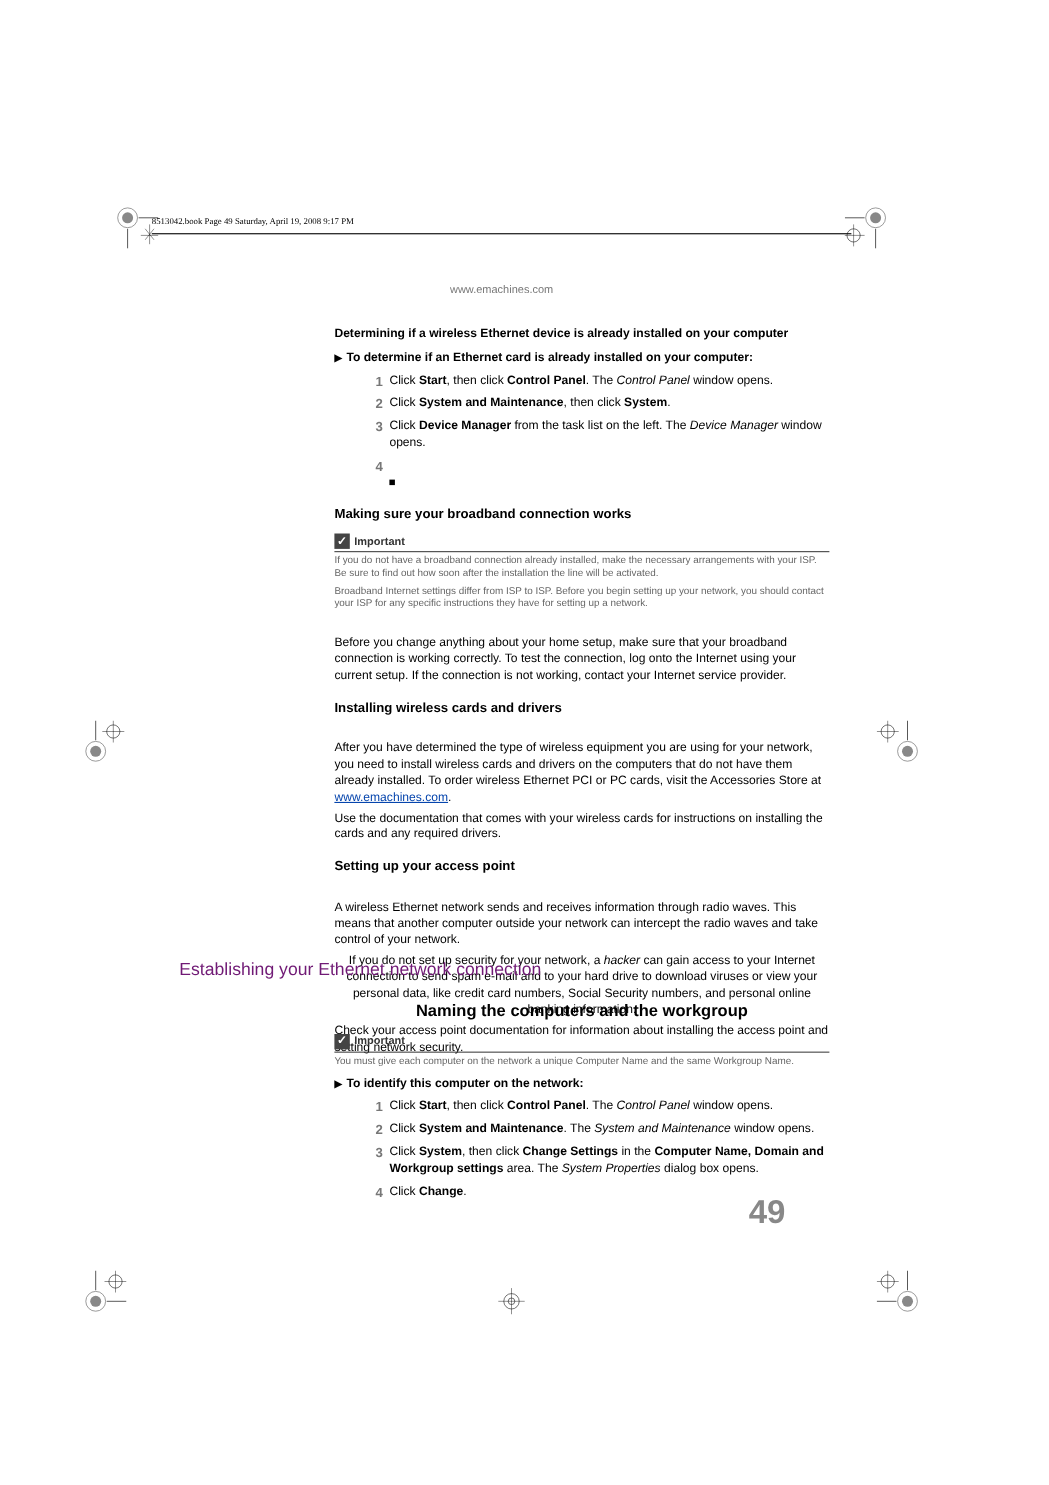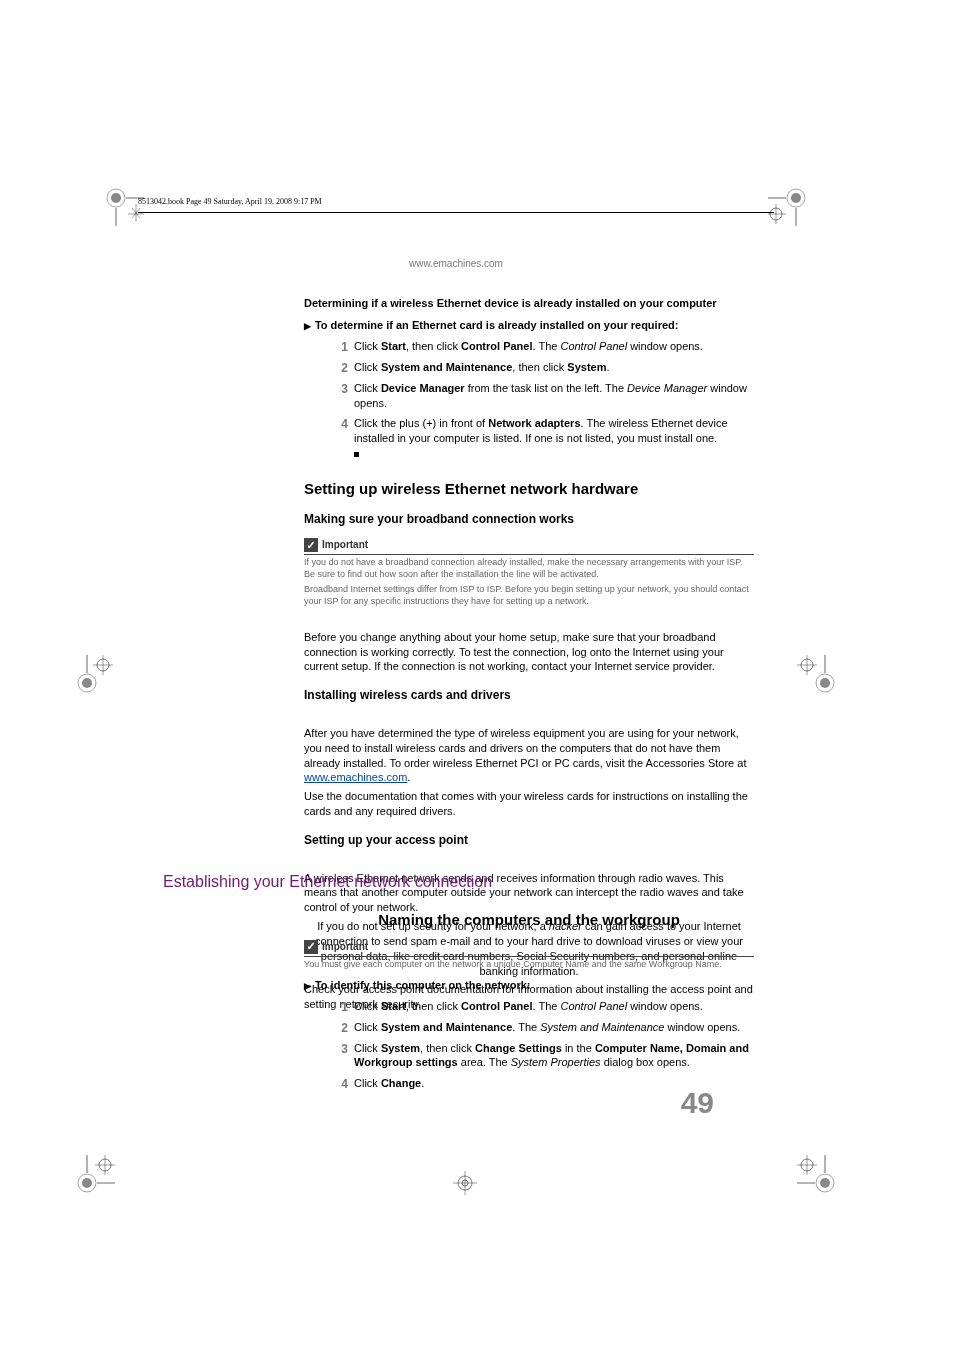--- a/index.html
+++ b/index.html
@@ -123,29 +123,28 @@
   </div>
 
   <div class="header-line">8513042.book  Page 49  Saturday, April 19, 2008  9:17 PM</div>
   <div class="header-rule-top"></div>
 
   <div class="url-header">www.emachines.com</div>
 
   <div class="content">
 
     <div class="h-bold">Determining if a wireless Ethernet device is already installed on your computer</div>
-    <div class="task"><span class="task-arrow">▶</span><span>To determine if an Ethernet card is already installed on your required:</span></div>
+    <div class="task"><span class="task-arrow">▶</span><span>To determine if an Ethernet card is already installed on your computer:</span></div>
     <ol class="steps" id="steps1">
         <li><span class="num">1</span><span class="body"><span>Click </span><b>Start</b><span>, then click </span><b>Control Panel</b><span>. The </span><i>Control Panel</i><span> window opens.</span></span></li>
         <li><span class="num">2</span><span class="body"><span>Click </span><b>System and Maintenance</b><span>, then click </span><b>System</b><span>.</span></span></li>
         <li><span class="num">3</span><span class="body"><span>Click </span><b>Device Manager</b><span> from the task list on the left. The </span><i>Device Manager</i><span> window opens.</span></span></li>
-        <li><span class="num">4</span><span class="body"><span>Click the plus (+) in front of </span><b>Network adapters</b><span>. The wireless Ethernet device installed in your computer is listed. If one is not listed, you must install one.</span></span><br><span class="end"></span></li>
+        <li><span class="num">4</span><br><span class="end"></span></li>
       </ol>
 
-    <div class="section-h">Setting up wireless Ethernet network hardware</div>
     <div class="sub-h">Making sure your broadband connection works</div>
 
     <div class="callout">
       <div class="callout-head">
         <span class="check">✓</span>
         <span class="label">Important</span>
       </div>
       <div class="callout-body" id="callout1">
           <p>If you do not have a broadband connection already installed, make the necessary arrangements with your ISP. Be sure to find out how soon after the installation the line will be activated.</p>
           <p>Broadband Internet settings differ from ISP to ISP. Before you begin setting up your network, you should contact your ISP for any specific instructions they have for setting up a network.</p>

